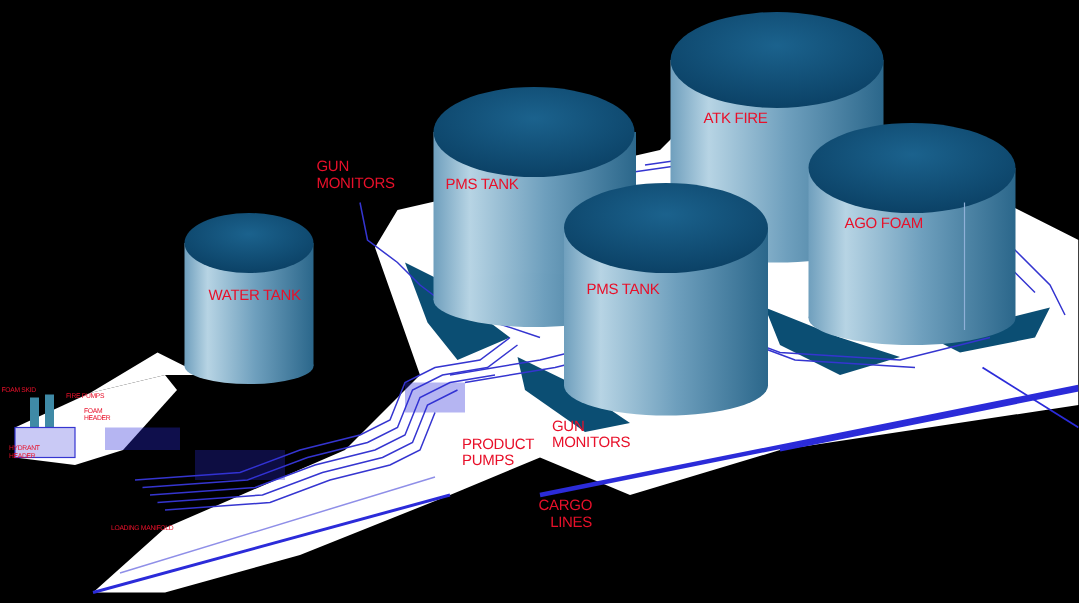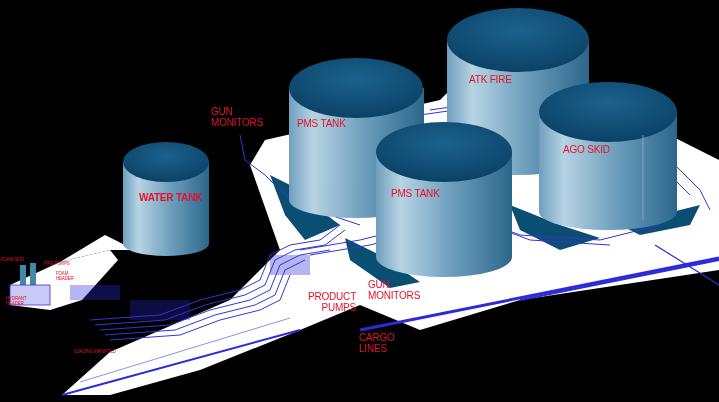--- a/index.html
+++ b/index.html
@@ -93,33 +93,33 @@
     <line x1="643" y1="135" x2="643" y2="220" stroke="#8fb0d8" stroke-width="0.8"></line>
   </g>
 
   <g>
     <rect x="376" y="152" width="136" height="105" fill="url(#body)"></rect>
     <ellipse cx="444" cy="257" rx="68" ry="20" fill="url(#body)"></ellipse>
     <ellipse cx="444" cy="152" rx="68" ry="30" fill="url(#roof)"></ellipse>
   </g>
 </svg>
 
-<div class="lbl tank" style="left:139px;top:192px;font-weight:bold;">WATER TANK</div>
+<div class="lbl tank" style="left:139px;top:192px;">WATER TANK</div>
 <div class="lbl tank" style="left:297px;top:118px;">PMS TANK</div>
 <div class="lbl tank" style="left:391px;top:188px;">PMS TANK</div>
 <div class="lbl tank" style="left:469px;top:74px;">ATK FIRE</div>
-<div class="lbl tank" style="left:563px;top:144px;">AGO SKID</div>
+<div class="lbl tank" style="left:563px;top:144px;">AGO FOAM</div>
 
 <div class="lbl" style="left:211px;top:106px;">GUN
 MONITORS</div>
 <div class="lbl" style="left:368px;top:279px;">GUN
 MONITORS</div>
-<div class="lbl" style="left:308px;top:291px;text-align:right;">PRODUCT
+<div class="lbl" style="left:308px;top:291px;">PRODUCT
 PUMPS</div>
-<div class="lbl" style="left:359px;top:332px;">CARGO
+<div class="lbl" style="left:359px;top:332px;text-align:right;">CARGO
 LINES</div>
 
 <div class="lbl tiny" style="left:1px;top:257px;">FOAM SKID</div>
 <div class="lbl tiny" style="left:44px;top:261px;">FIRE PUMPS</div>
 <div class="lbl tiny" style="left:56px;top:271px;">FOAM
 HEADER</div>
 <div class="lbl tiny" style="left:6px;top:296px;">HYDRANT
 HEADER</div>
 <div class="lbl tiny" style="left:74px;top:349px;">LOADING MANIFOLD</div>
 

